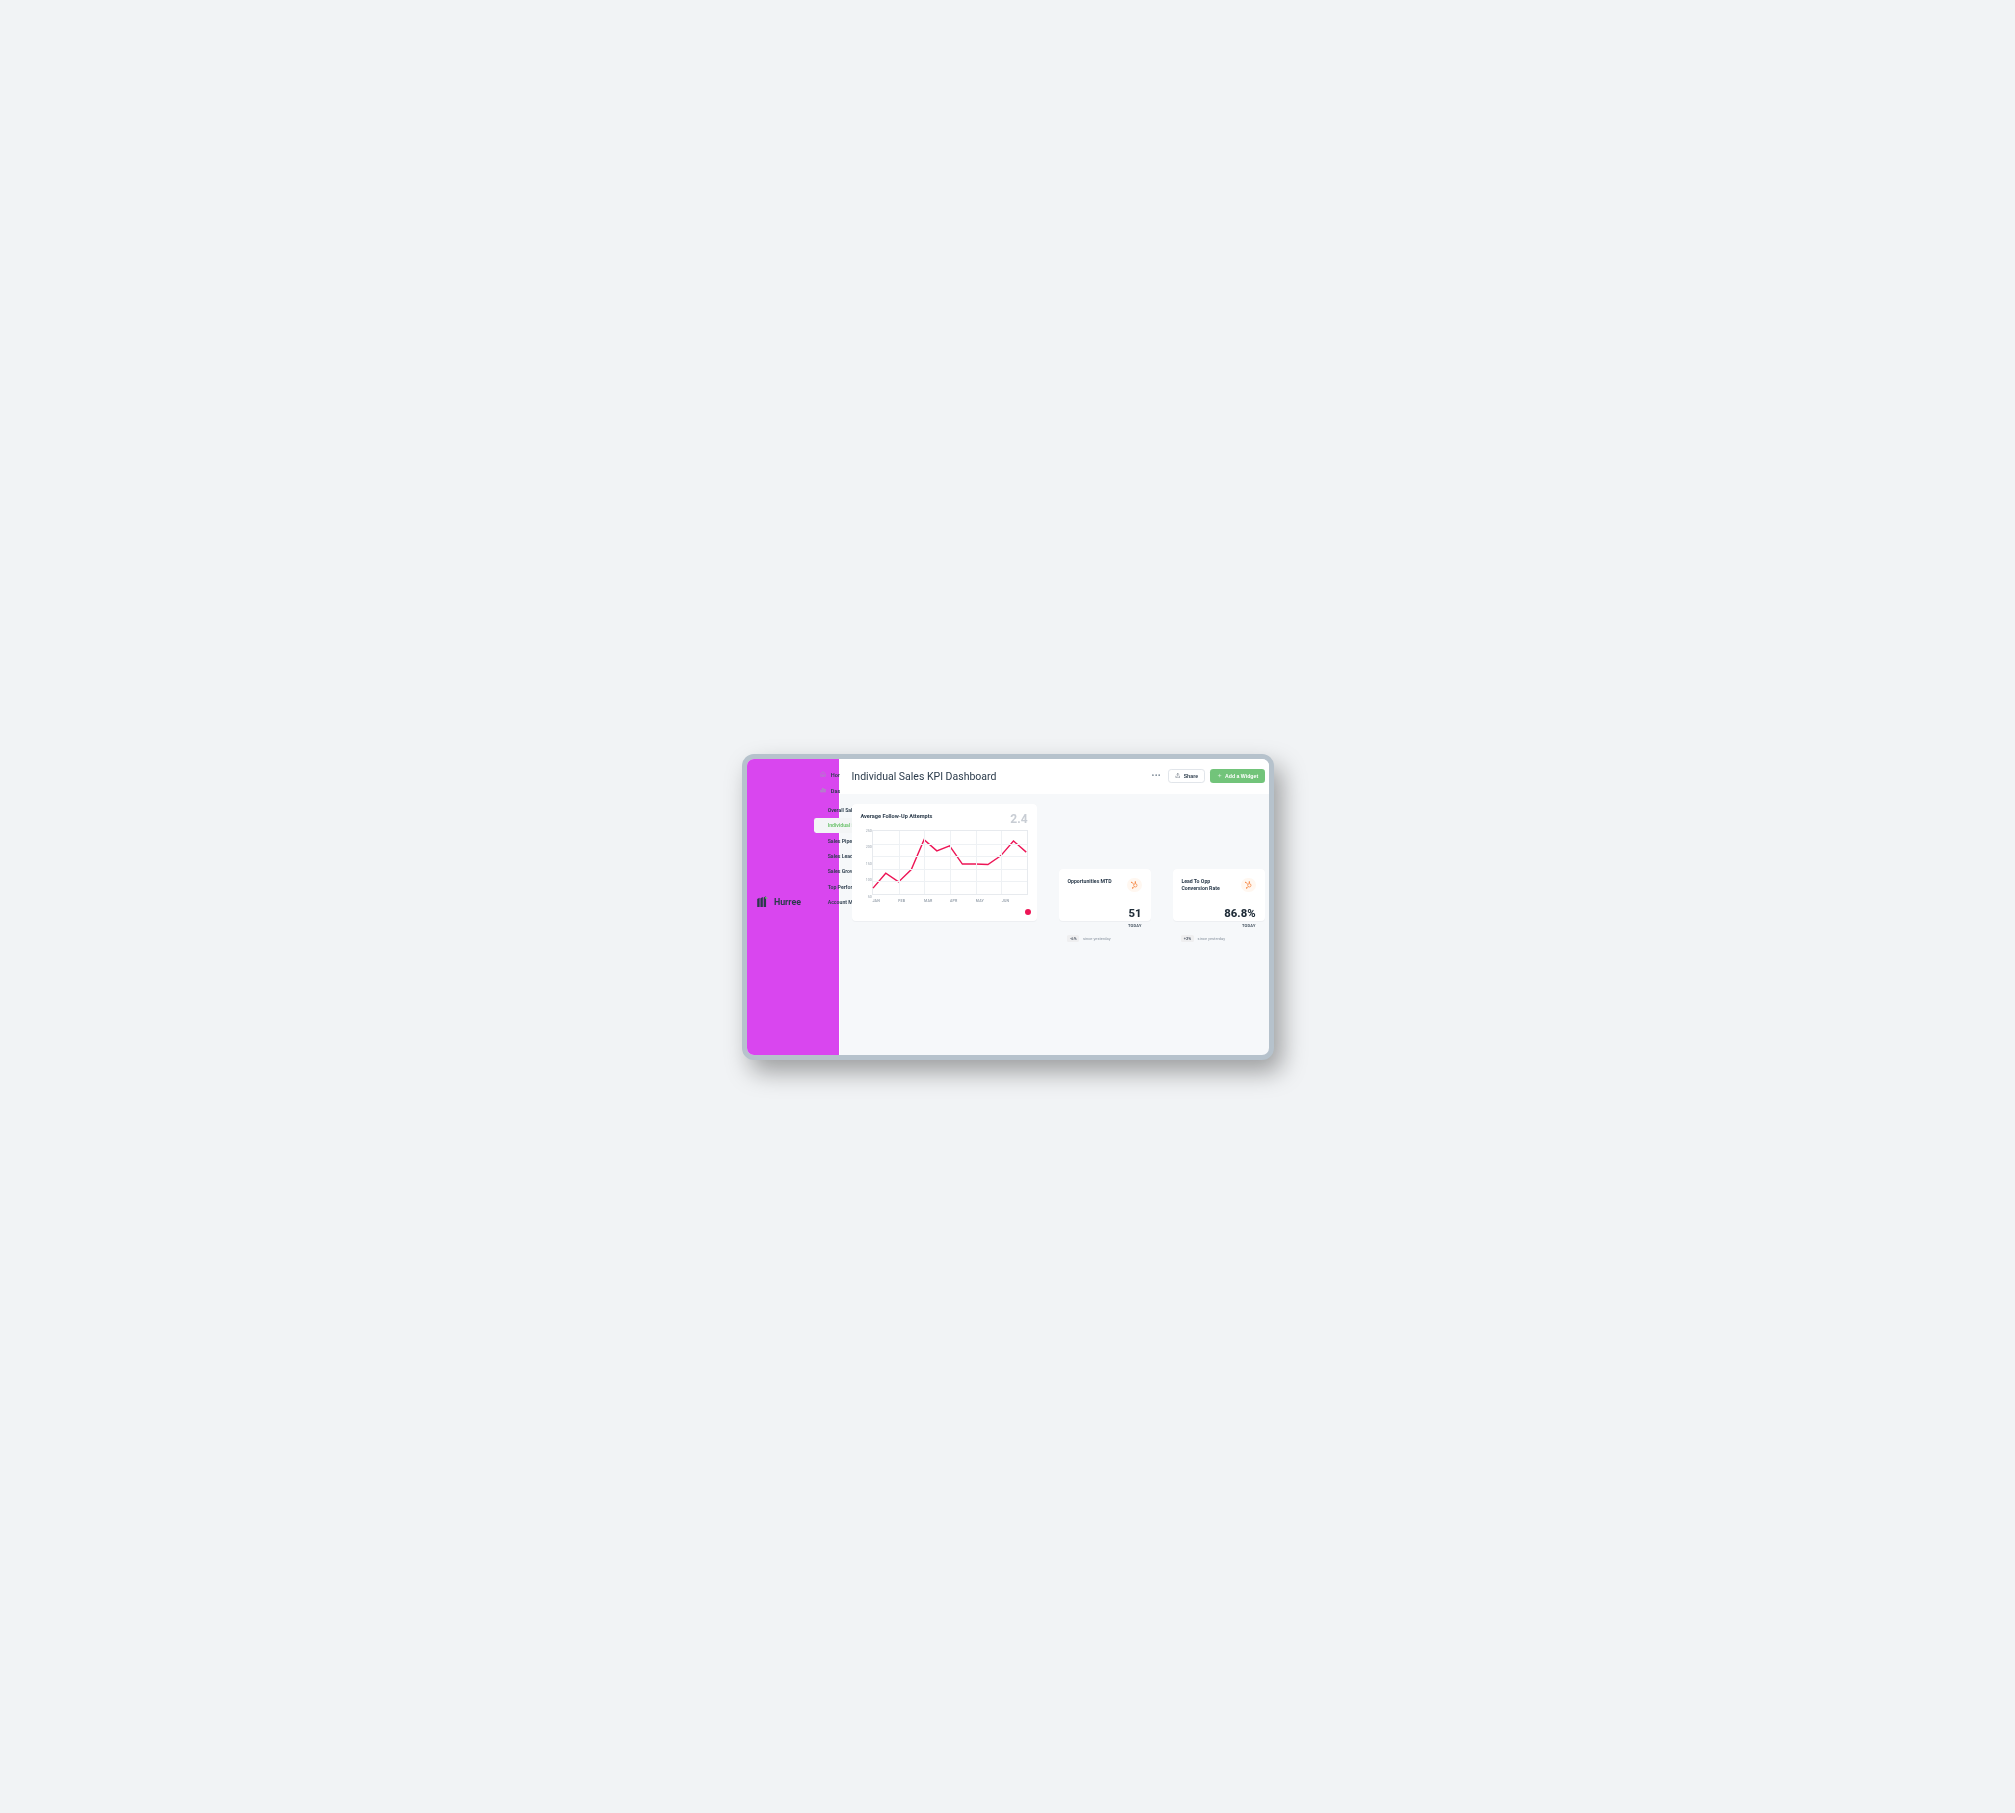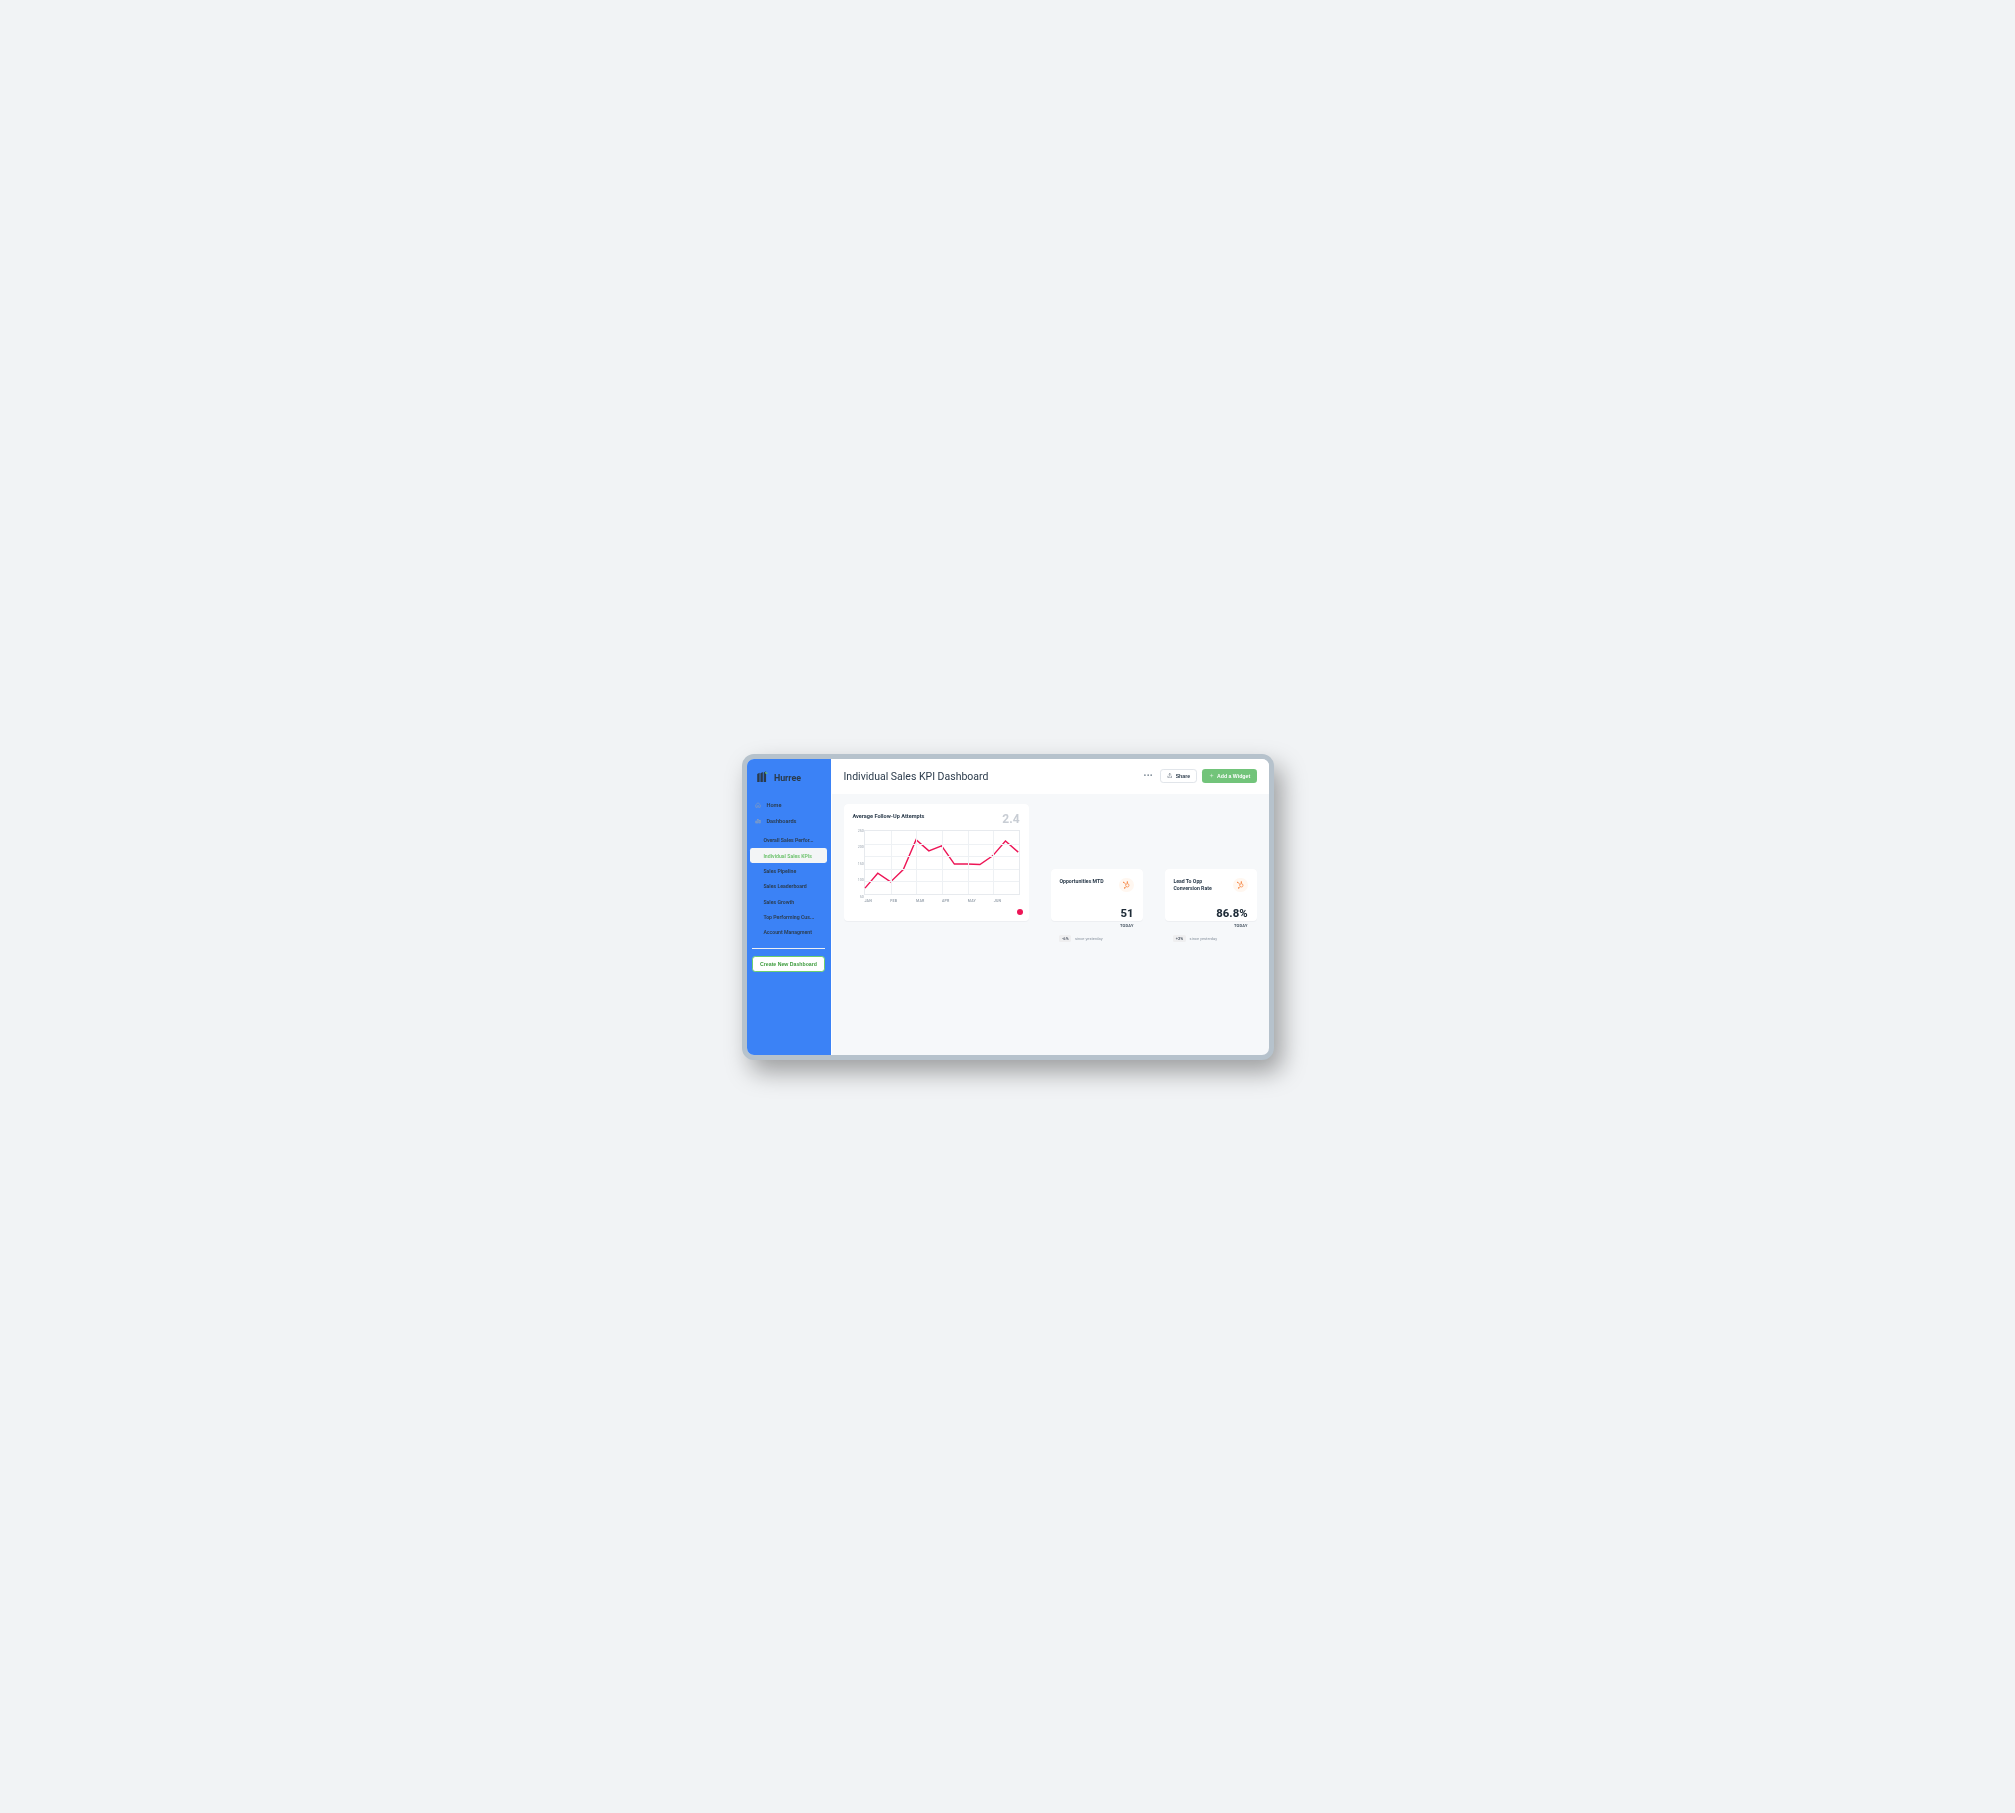--- a/index.html
+++ b/index.html
@@ -18,24 +18,24 @@
     background:#f6f8fa;
     box-shadow: 8px 12px 24px rgba(0,0,0,.35);
   }
   .app {
     width:100%; height:100%;
     display:flex;
   }
   
   .sidebar {
     width:93px;
-    background:#3b82f6;
+    background:#d946ef;
     border-right:0.4px solid #ffffff;
     display:flex;
-    flex-direction:column;
+    flex-direction:row;
     padding:8px 0;
   }
   .logo-wrap { padding:3.2px 9.7px 11.3px 9.7px; display:flex; align-items:center; gap:4px;}
   .logo-wrap svg { flex:0 0 auto; }
   .logo-text {
     font-size:8.9px; font-weight:700; color:#2b3b4b;
   }
   .nav { padding:0 3.2px; }
   .nav-item {
     display:flex; align-items:center;

